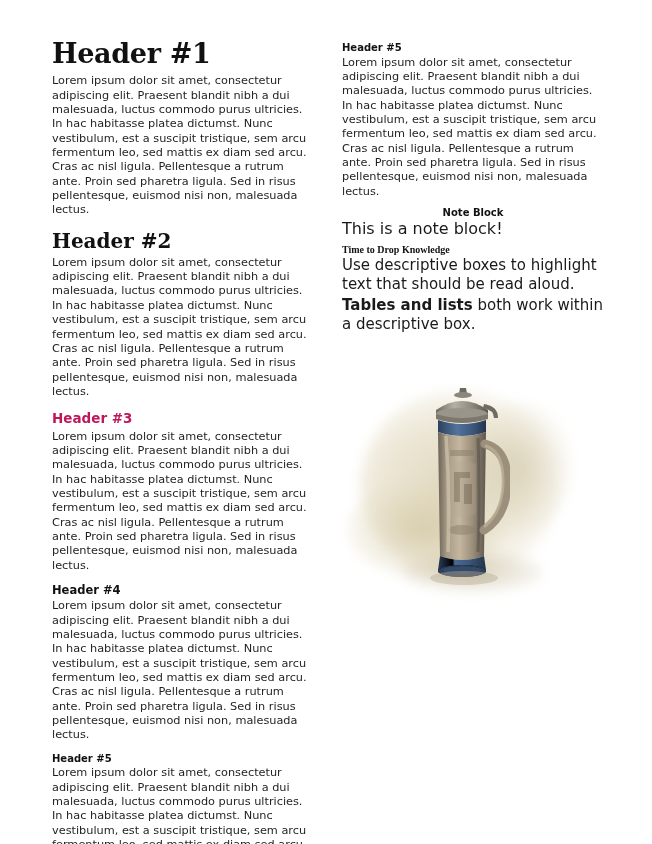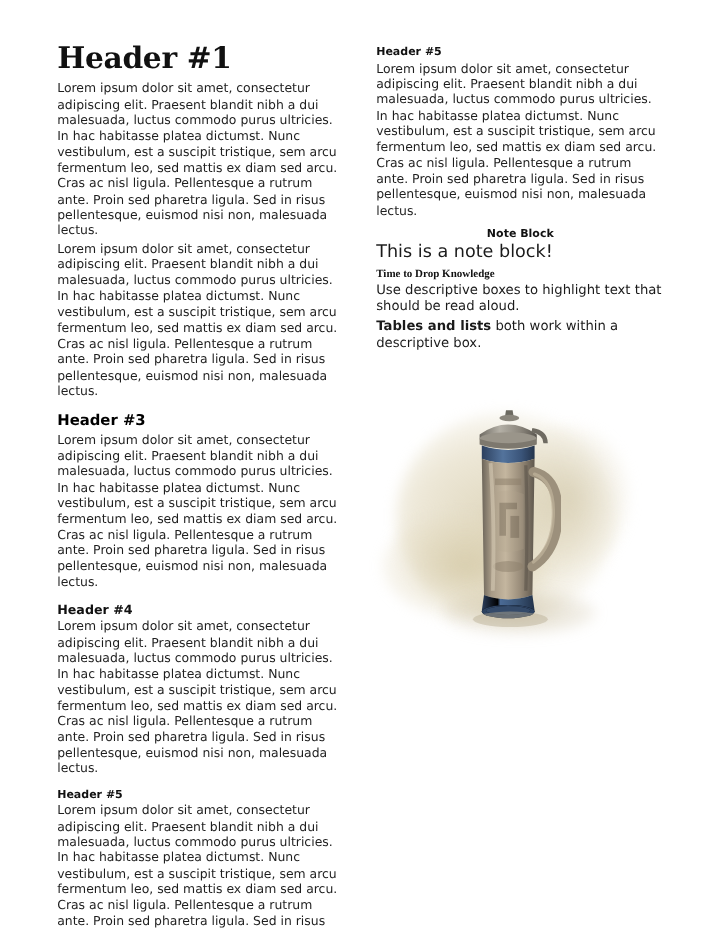--- a/index.html
+++ b/index.html
@@ -52,21 +52,21 @@
     line-height: 1.1;
     margin: 12px 0 4px 0;
     color: #111111;
   }
   h3.h3 {
     font-family: "DejaVu Sans", sans-serif;
     font-size: 13.5px;
     font-weight: bold;
     line-height: 1.15;
     margin: 12px 0 3px 0;
-    color: #000000;
+    color: #be185d;
   }
   h4.h4 {
     font-family: "DejaVu Sans", sans-serif;
     font-size: 11.5px;
     font-weight: bold;
     line-height: 1.15;
     margin: 11px 0 2px 0;
     color: #111111;
   }
   h5.h5 {
@@ -101,21 +101,21 @@
     margin: 0 0 2px 0;
   }
   .desc-title {
     font-family: Liberation Serif, serif;
     font-size: 10px;
     font-weight: bold;
     margin: 5px 0 1px 0;
     color: #111111;
   }
   .desc-text {
-    font-size: 12px;
+    font-size: 15px;
     line-height: 1.27;
     margin: 0 0 2px 0;
   }
   .desc-text b {
     font-weight: bold;
   }
 
   
   .illustration {
     position: relative;
@@ -157,20 +157,21 @@
 <body>
 
 <div class="page">
   <div class="columns">
 
     <div class="col col-left">
 
       <h1 class="h1">Header #1</h1>
       <p class="body">Lorem ipsum dolor sit amet, consectetur adipiscing elit. Praesent blandit nibh a dui malesuada, luctus commodo purus ultricies. In hac habitasse platea dictumst. Nunc vestibulum, est a suscipit tristique, sem arcu fermentum leo, sed mattis ex diam sed arcu. Cras ac nisl ligula. Pellentesque a rutrum ante. Proin sed pharetra ligula. Sed in risus pellentesque, euismod nisi non, malesuada lectus.</p>
 
+      <h2 class="h2">Header #2</h2>
       <p class="body">Lorem ipsum dolor sit amet, consectetur adipiscing elit. Praesent blandit nibh a dui malesuada, luctus commodo purus ultricies. In hac habitasse platea dictumst. Nunc vestibulum, est a suscipit tristique, sem arcu fermentum leo, sed mattis ex diam sed arcu. Cras ac nisl ligula. Pellentesque a rutrum ante. Proin sed pharetra ligula. Sed in risus pellentesque, euismod nisi non, malesuada lectus.</p>
 
       <h3 class="h3">Header #3</h3>
       <p class="body">Lorem ipsum dolor sit amet, consectetur adipiscing elit. Praesent blandit nibh a dui malesuada, luctus commodo purus ultricies. In hac habitasse platea dictumst. Nunc vestibulum, est a suscipit tristique, sem arcu fermentum leo, sed mattis ex diam sed arcu. Cras ac nisl ligula. Pellentesque a rutrum ante. Proin sed pharetra ligula. Sed in risus pellentesque, euismod nisi non, malesuada lectus.</p>
 
       <h4 class="h4">Header #4</h4>
       <p class="body">Lorem ipsum dolor sit amet, consectetur adipiscing elit. Praesent blandit nibh a dui malesuada, luctus commodo purus ultricies. In hac habitasse platea dictumst. Nunc vestibulum, est a suscipit tristique, sem arcu fermentum leo, sed mattis ex diam sed arcu. Cras ac nisl ligula. Pellentesque a rutrum ante. Proin sed pharetra ligula. Sed in risus pellentesque, euismod nisi non, malesuada lectus.</p>
 
       <h5 class="h5">Header #5</h5>
       <p class="body">Lorem ipsum dolor sit amet, consectetur adipiscing elit. Praesent blandit nibh a dui malesuada, luctus commodo purus ultricies. In hac habitasse platea dictumst. Nunc vestibulum, est a suscipit tristique, sem arcu fermentum leo, sed mattis ex diam sed arcu. Cras ac nisl ligula. Pellentesque a rutrum ante. Proin sed pharetra ligula. Sed in risus pellentesque, euismod nisi non, malesuada lectus.</p>

